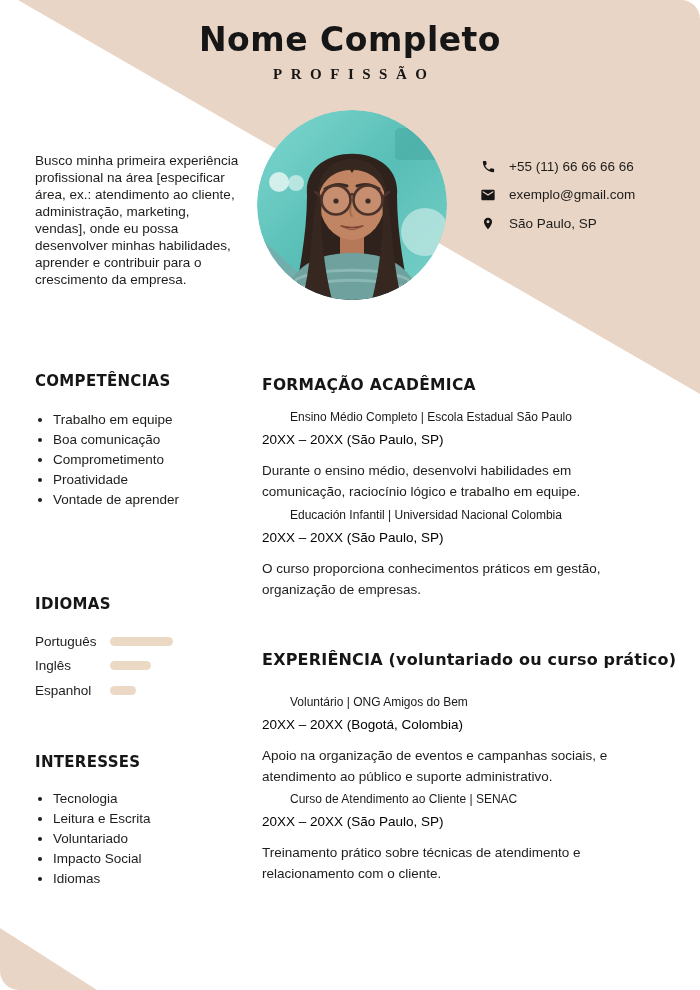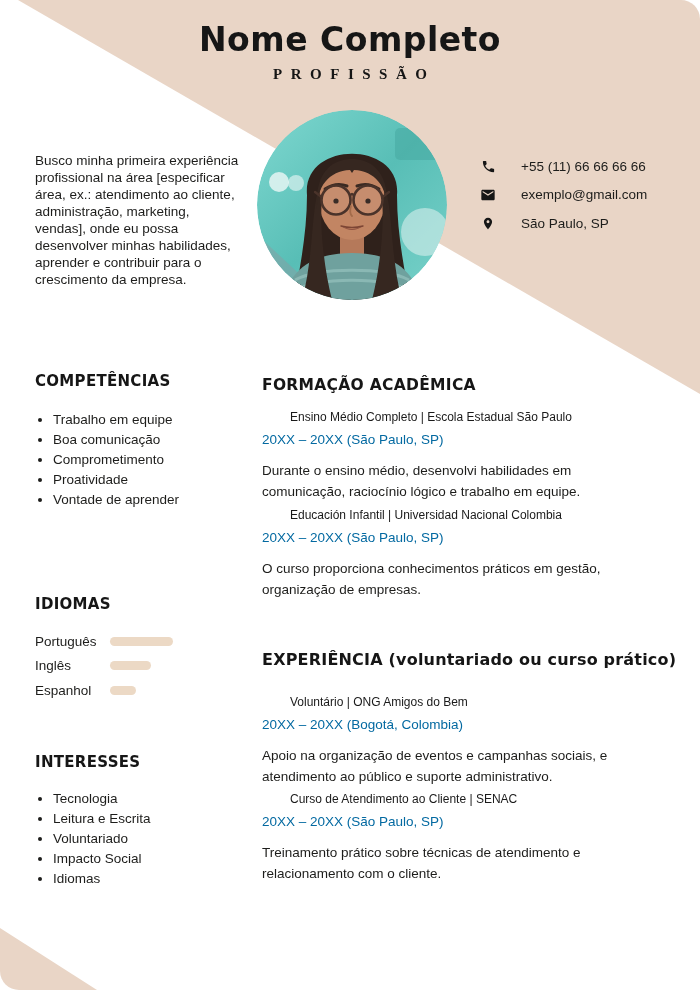--- a/index.html
+++ b/index.html
@@ -23,21 +23,21 @@
   }
   .profession{
     position:absolute;left:0;top:66px;width:700px;text-align:center;
     font-family:Liberation Serif, serif;font-size:15px;font-weight:700;
     letter-spacing:8.5px;text-indent:8.5px;color:#161616;
   }
   .photo{
     position:absolute;left:257px;top:110px;width:190px;height:190px;border-radius:50%;overflow:hidden;
   }
   .contact{position:absolute;left:480px;top:152px;}
-  .contact-row{display:flex;align-items:center;height:28.5px;gap:25px;}
+  .contact-row{display:flex;align-items:center;height:28.5px;gap:13px;}
   .cicon{width:16px;height:16px;display:flex;align-items:center;justify-content:center;color:#161616;}
   .ctext{font-size:13.5px;color:#1d1d1b;white-space:nowrap;}
   
   .objective{
     position:absolute;left:35px;top:152px;width:204px;margin:0;
     font-size:13.5px;line-height:17px;
   }
   .sh{
     position:absolute;margin:0;font-family:"DejaVu Sans",sans-serif;font-weight:700;
     font-size:15px;letter-spacing:.3px;color:#161616;
@@ -52,21 +52,21 @@
   #list-comp{top:410px;}
   #list-inter{top:789px;}
   .langs{position:absolute;left:35px;top:629px;width:215px;}
   .lang-row{display:flex;align-items:center;height:24.5px;}
   .lang-label{width:75px;font-size:13.5px;}
   .lang-bar{height:9px;border-radius:5px;background:#ecd9c5;}
   
   .entry{position:absolute;left:262px;width:435px;}
   #edu1{top:408px;} #edu2{top:506px;} #exp1{top:693px;} #exp2{top:790px;}
   .entry-title{font-size:12px;font-weight:400;line-height:18px;color:#1a1a1a;margin-left:28px;}
-  .entry-date{margin-top:5px;font-size:13.5px;line-height:17px;color:#0369a1;}
+  .entry-date{margin-top:5px;font-size:13.5px;line-height:17px;color:#000000;}
   .entry-desc{margin-top:12px;font-size:13.5px;line-height:21px;width:392px;}
 </style>
 </head>
 <body>
 
 <div class="page">
 
   <div class="bg-header"></div>
   <div class="bg-corner"></div>
 

